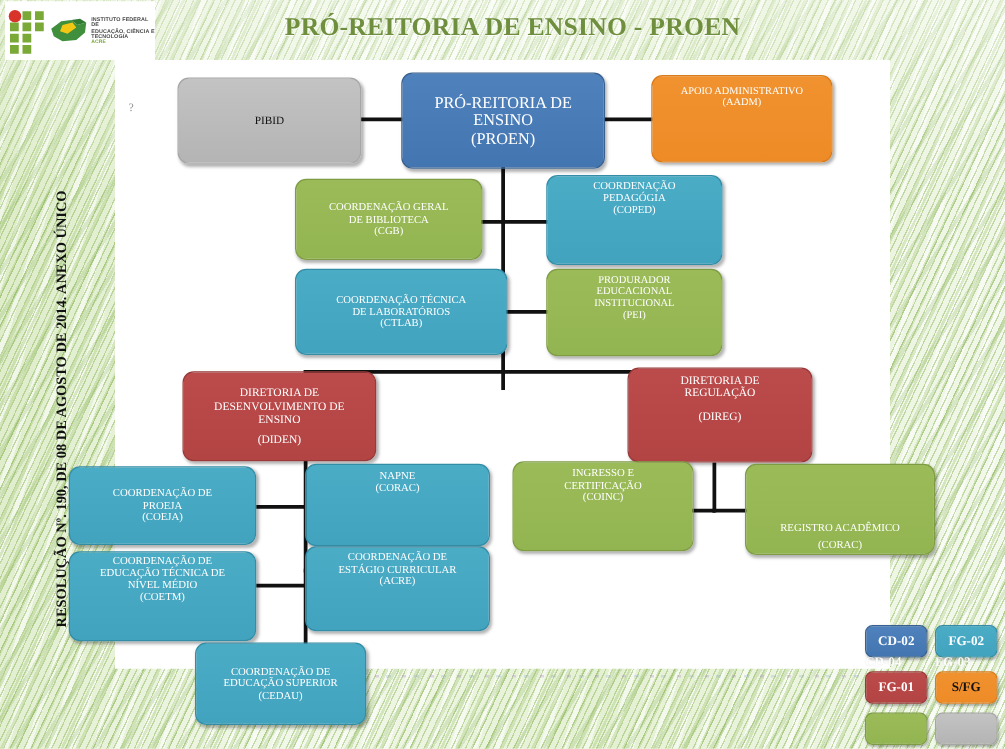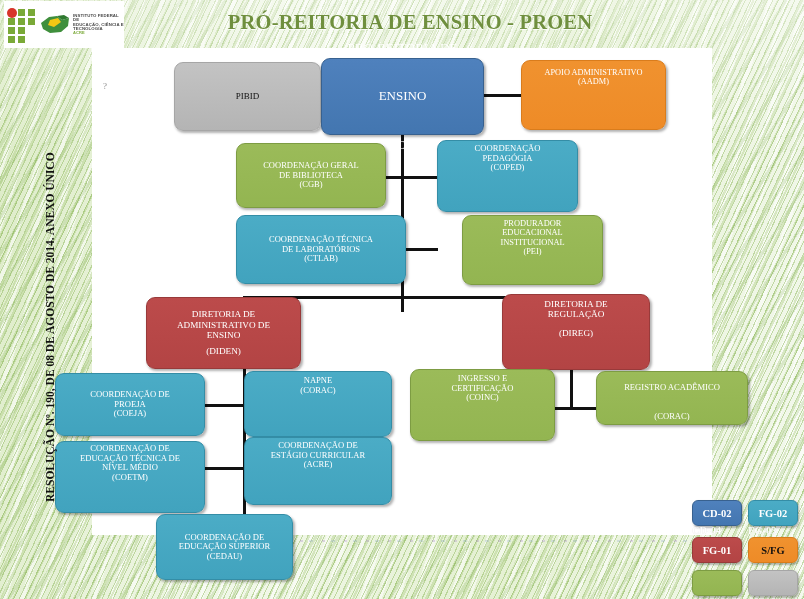--- a/index.html
+++ b/index.html
@@ -76,22 +76,22 @@
     align-items:center; justify-content:center;
     text-align:center;
     color:#ffffff;
     font-family:"Liberation Serif", serif;
     padding:2px 4px;
     box-shadow:1.5px 2px 2.5px rgba(0,0,0,.30);
     line-height:1.12;
   }
   .node .ln{ display:block; white-space:nowrap; }
 
-  .c-gray  { background:linear-gradient(180deg,#c3c3c3,#b4b4b4); border:1.4px solid #a6a6a6; color:#111;margin-left:32px; }
-  .c-blue  { background:linear-gradient(180deg,#4f81bd,#4376b0); border:1.4px solid #38618f;gap:34px; }
+  .c-gray  { background:linear-gradient(180deg,#c3c3c3,#b4b4b4); border:1.4px solid #a6a6a6; color:#111; }
+  .c-blue  { background:linear-gradient(180deg,#4f81bd,#4376b0); border:1.4px solid #38618f; }
   .c-orange{ background:linear-gradient(180deg,#f0922f,#ee8b27); border:1.4px solid #d97c1c;align-items:center; }
   .c-green { background:linear-gradient(180deg,#9bbb59,#93b551); border:1.4px solid #7d9c43; }
   .c-cyan  { background:linear-gradient(180deg,#4bacc6,#41a3be); border:1.4px solid #348da6; }
   .c-red   { background:linear-gradient(180deg,#bc4b4b,#b34444); border:1.4px solid #983a3a; }
 
   
   #legend{ position:absolute; left:692px; top:500px; width:108px; height:96px; z-index:7; }
   .lg{
     position:absolute; width:50px; height:26px; border-radius:6px;
     display:flex; align-items:center; justify-content:center;
@@ -209,30 +209,30 @@
   <span class="ln">PEDAGÓGIA</span>
   <span class="ln">(COPED)</span>
 </div>
 
 <div class="node c-cyan" style="left:236px; top:215px; width:170px; height:69px; font-size:8.5px;">
   <span class="ln">COORDENAÇÃO TÉCNICA</span>
   <span class="ln">DE LABORATÓRIOS</span>
   <span class="ln">(CTLAB)</span>
 </div>
 
-<div class="node c-green" style="left:437px; top:215px; width:141px; height:70px; font-size:8.4px; justify-content:flex-start; padding-top:3px;margin-left:25px;">
+<div class="node c-green" style="left:437px; top:215px; width:141px; height:70px; font-size:8.4px; justify-content:flex-start; padding-top:3px;">
   <span class="ln">PRODURADOR</span>
   <span class="ln">EDUCACIONAL</span>
   <span class="ln">INSTITUCIONAL</span>
   <span class="ln">(PEI)</span>
 </div>
 
 <div class="node c-red" style="left:146px; top:297px; width:155px; height:72px; font-size:9.2px;">
   <span class="ln">DIRETORIA DE</span>
-  <span class="ln">ADMINISTRATIVO DE</span>
+  <span class="ln">DESENVOLVIMENTO DE</span>
   <span class="ln">ENSINO</span>
   <span class="ln" style="margin-top:6px;">(DIDEN)</span>
 </div>
 
 <div class="node c-red" style="left:502px; top:294px; width:148px; height:76px; font-size:9.2px; justify-content:flex-start; padding-top:4px;">
   <span class="ln">DIRETORIA DE</span>
   <span class="ln">REGULAÇÃO</span>
   <span class="ln" style="margin-top:8px;text-align:center;">(DIREG)</span>
 </div>
 
@@ -265,21 +265,21 @@
   <span class="ln">EDUCAÇÃO SUPERIOR</span>
   <span class="ln">(CEDAU)</span>
 </div>
 
 <div class="node c-green" style="left:410px; top:369px; width:145px; height:72px; font-size:8.6px; justify-content:flex-start; padding-top:4px;">
   <span class="ln">INGRESSO E</span>
   <span class="ln">CERTIFICAÇÃO</span>
   <span class="ln" style="margin-top:0;">(COINC)</span>
 </div>
 
-<div class="node c-green" style="left:596px; top:371px; width:152px; height:54px; font-size:8.6px; justify-content:space-between; padding-top:11px;">
+<div class="node c-green" style="left:596px; top:371px; width:152px; height:73px; font-size:8.6px; justify-content:flex-end; padding-top:11px;">
   <span class="ln">REGISTRO ACADÊMICO</span>
   <span class="ln" style="margin-top:4px;">(CORAC)</span>
 </div>
 
 <div id="artifact-row"></div>
 <div id="stray-mark">?</div>
 
 <div id="legend">
   <div class="lg lg-blue" style="left:0px;  top:0px;">
     <span>CD-02</span>

